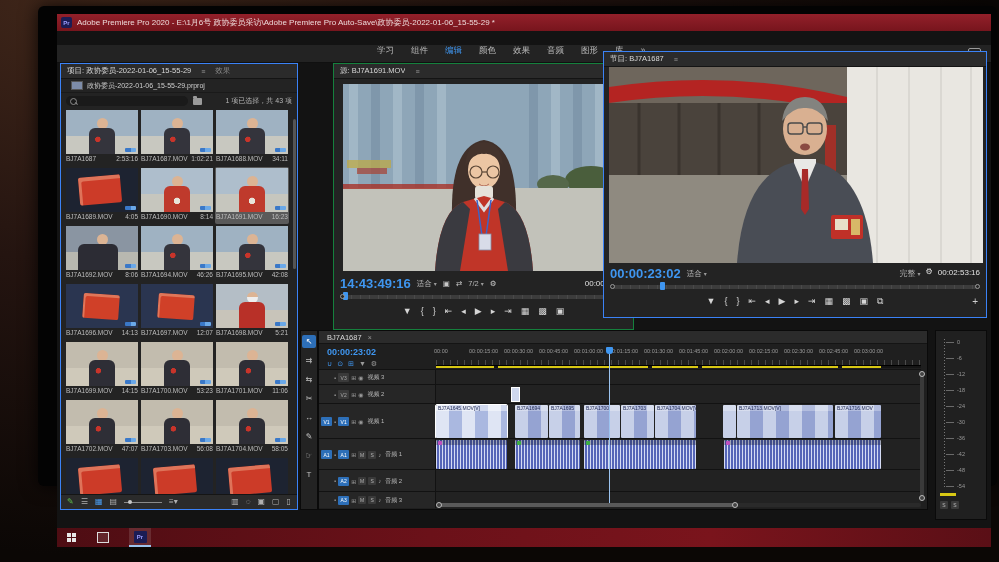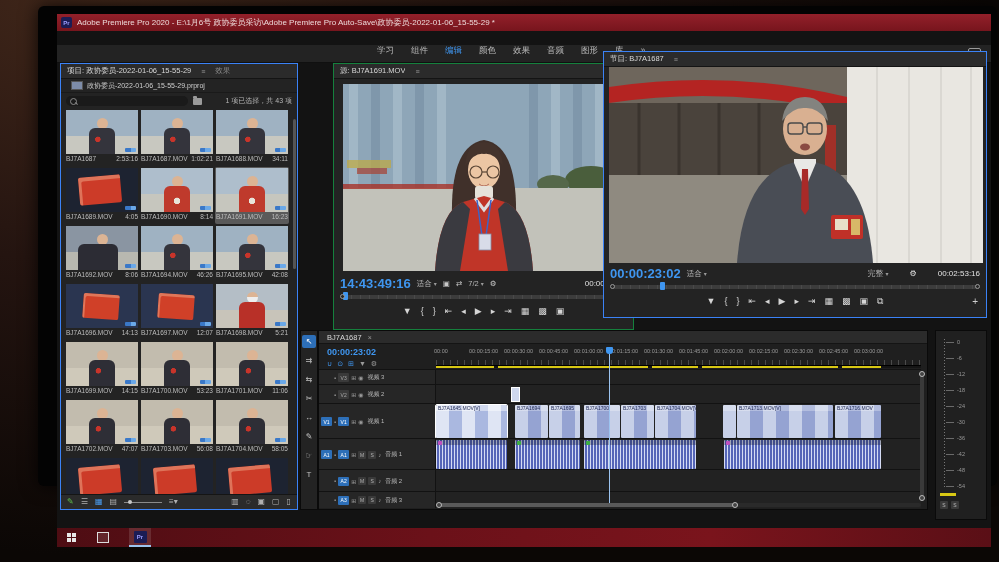--- a/index.html
+++ b/index.html
@@ -546,21 +546,21 @@
           <rect x="226" y="152" width="13" height="11" fill="#e8dfc8"></rect>
           <rect x="242" y="152" width="9" height="16" fill="#d8b868"></rect>
         </svg>
       </div>
       <div class="mon-controls" style="top:214px;">
         <span class="tc-blue">00:00:23:02</span>
         <span class="dd">
               <span>适合</span>
               <span class="caret">▾</span>
             </span>
-        <span class="tc-white" style="margin-left:auto;display:flex;gap:21px;align-items:center;">
+        <span class="tc-white" style="margin-left:auto;display:flex;gap:5px;align-items:flex-start;">
           <span class="dd">
                 <span>完整</span>
                 <span class="caret">▾</span>
               </span>
           <span class="tbtn">⚙</span>
           <span>00:02:53:16</span>
         </span>
       </div>
       <div class="scrub" style="top:233px;">
         <span class="ph" style="left:13%;"></span>

